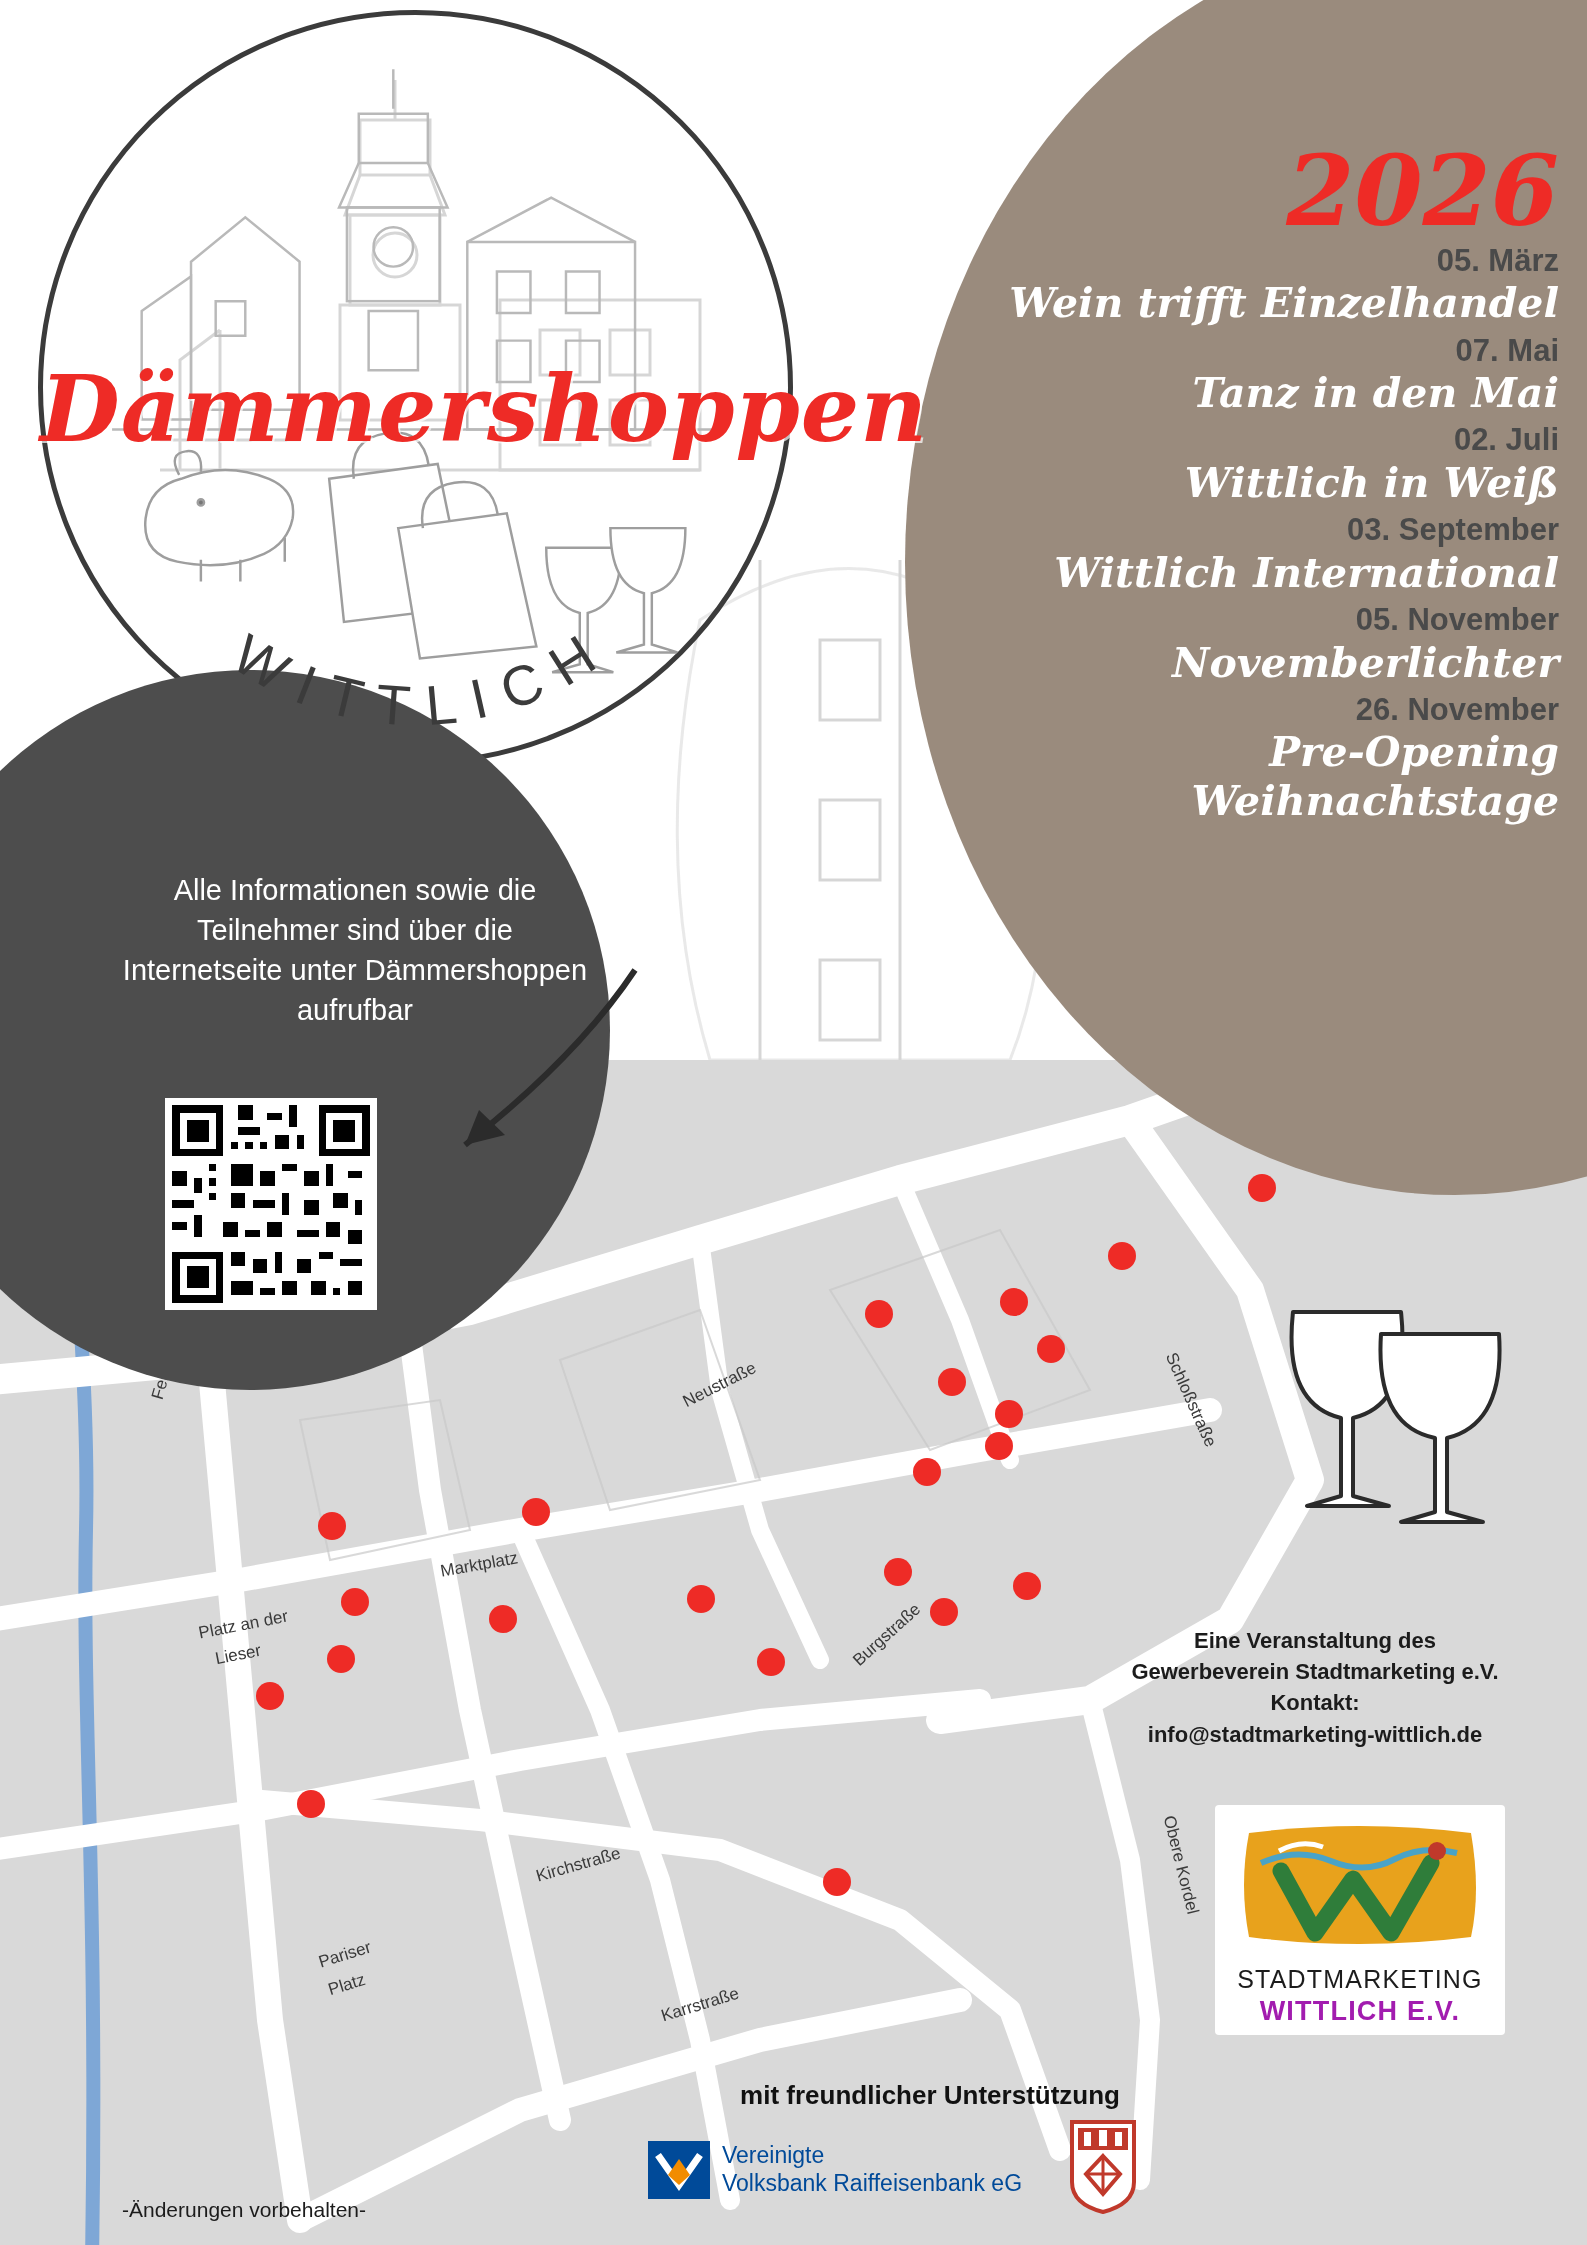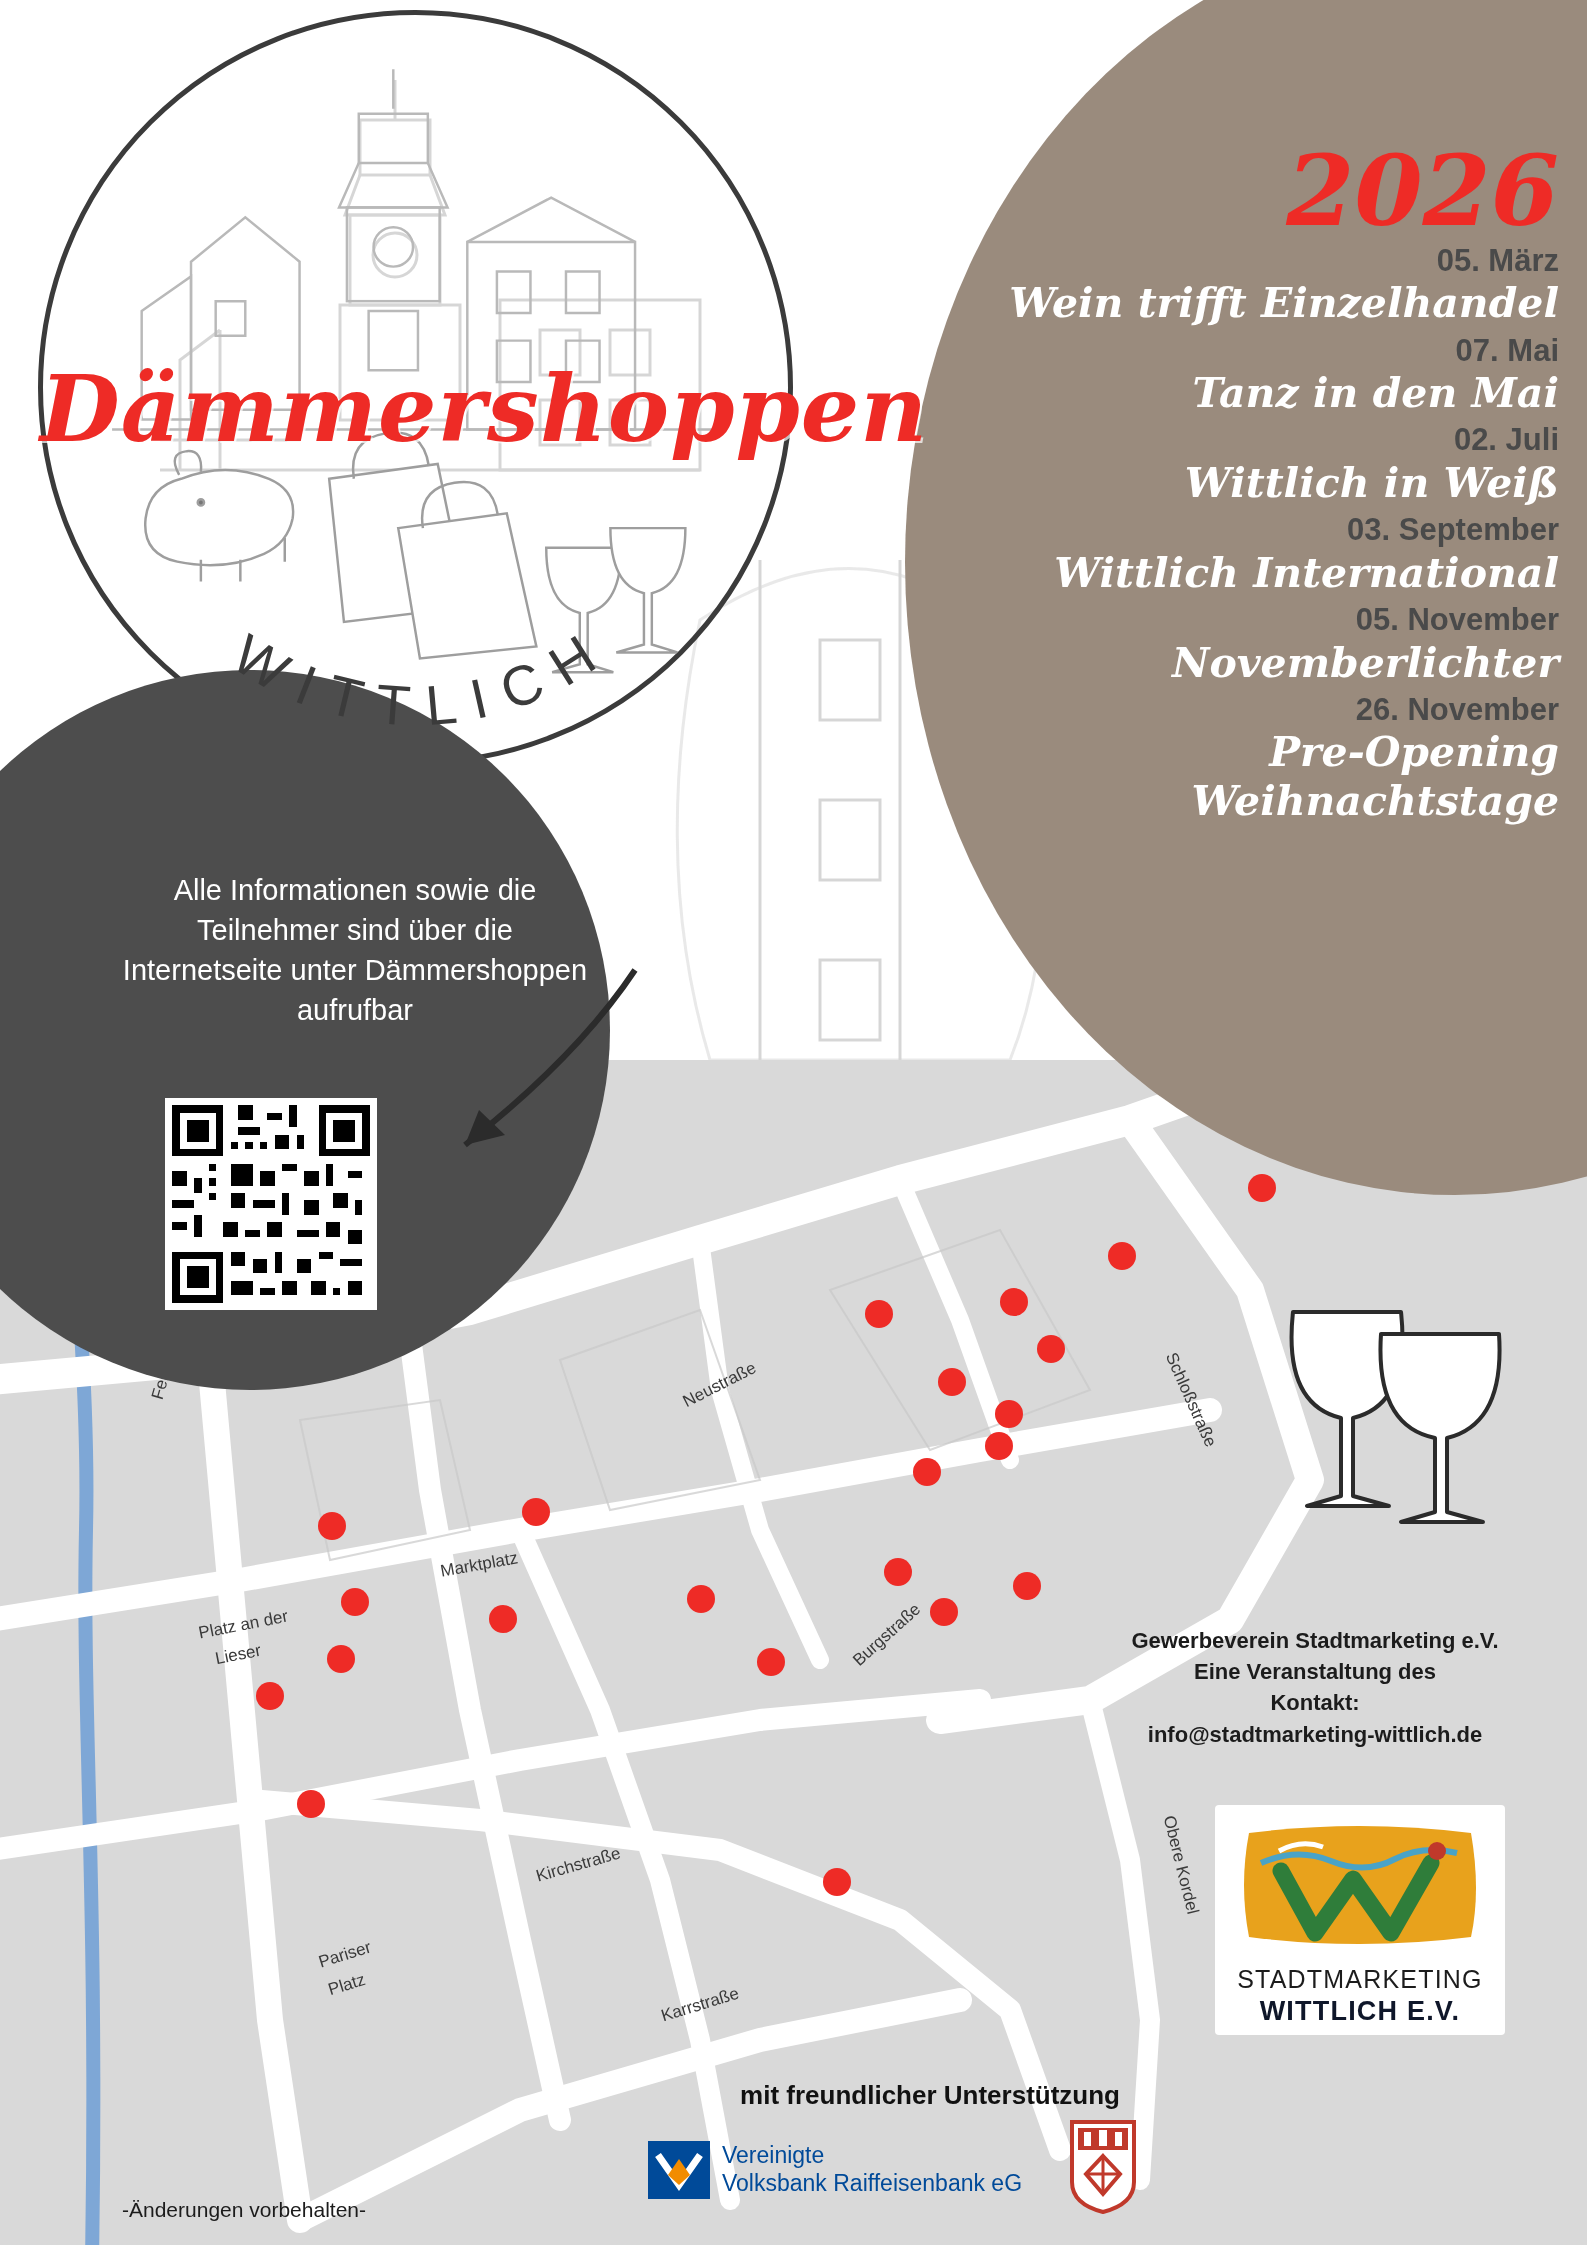--- a/index.html
+++ b/index.html
@@ -226,21 +226,21 @@
   .sm-name1 {
     font-size: 25px;
     letter-spacing: 1.2px;
     color: #1c1c1c;
     font-weight: 400;
     margin-top: 20px;
   }
   .sm-name2 {
     font-size: 27px;
     letter-spacing: 1.2px;
-    color: #0f172a;
+    color: #a21caf;
     font-weight: bold;
     margin-top: 2px;
   }
 
   
   .sponsor-head {
     position: absolute;
     left: 700px;
     top: 2080px;
     width: 420px;
@@ -562,22 +562,22 @@
   <div class="glasses">
     <svg viewBox="0 0 240 240">
       <g stroke="#2b2b2b" stroke-width="4" fill="#ffffff" stroke-linejoin="round">
         <path d="M28 22 q-10 92 48 106 l0 78 l-34 10 l82 0 l-36 -10 l0 -78 q58 -14 48 -106 z"></path>
         <path d="M116 44 q-6 92 54 104 l0 74 l-34 10 l82 0 l-36 -10 l0 -74 q58 -14 52 -104 z"></path>
       </g>
     </svg>
   </div>
 
   <div class="organiser">
+    <div>Eine Veranstaltung des</div>
     <div>Gewerbeverein Stadtmarketing e.V.</div>
-    <div>Eine Veranstaltung des</div>
     <div>Kontakt:</div>
     <div>info@stadtmarketing-wittlich.de</div>
   </div>
 
   <div class="sm-logo">
     <div class="mark">
       <svg viewBox="0 0 238 128">
         <path d="M8 16 q110 -14 222 0 q10 58 0 104 q-112 14 -222 0 q-10 -52 0 -104 z" fill="#e8a21c"></path>
         <path d="M20 46 q36 -16 70 -2 q34 14 64 -2 q28 -14 62 -6" stroke="#4aa3c7" stroke-width="6" fill="none"></path>
         <path d="M38 34 q22 -12 44 -4" stroke="#ffffff" stroke-width="5" fill="none"></path>

